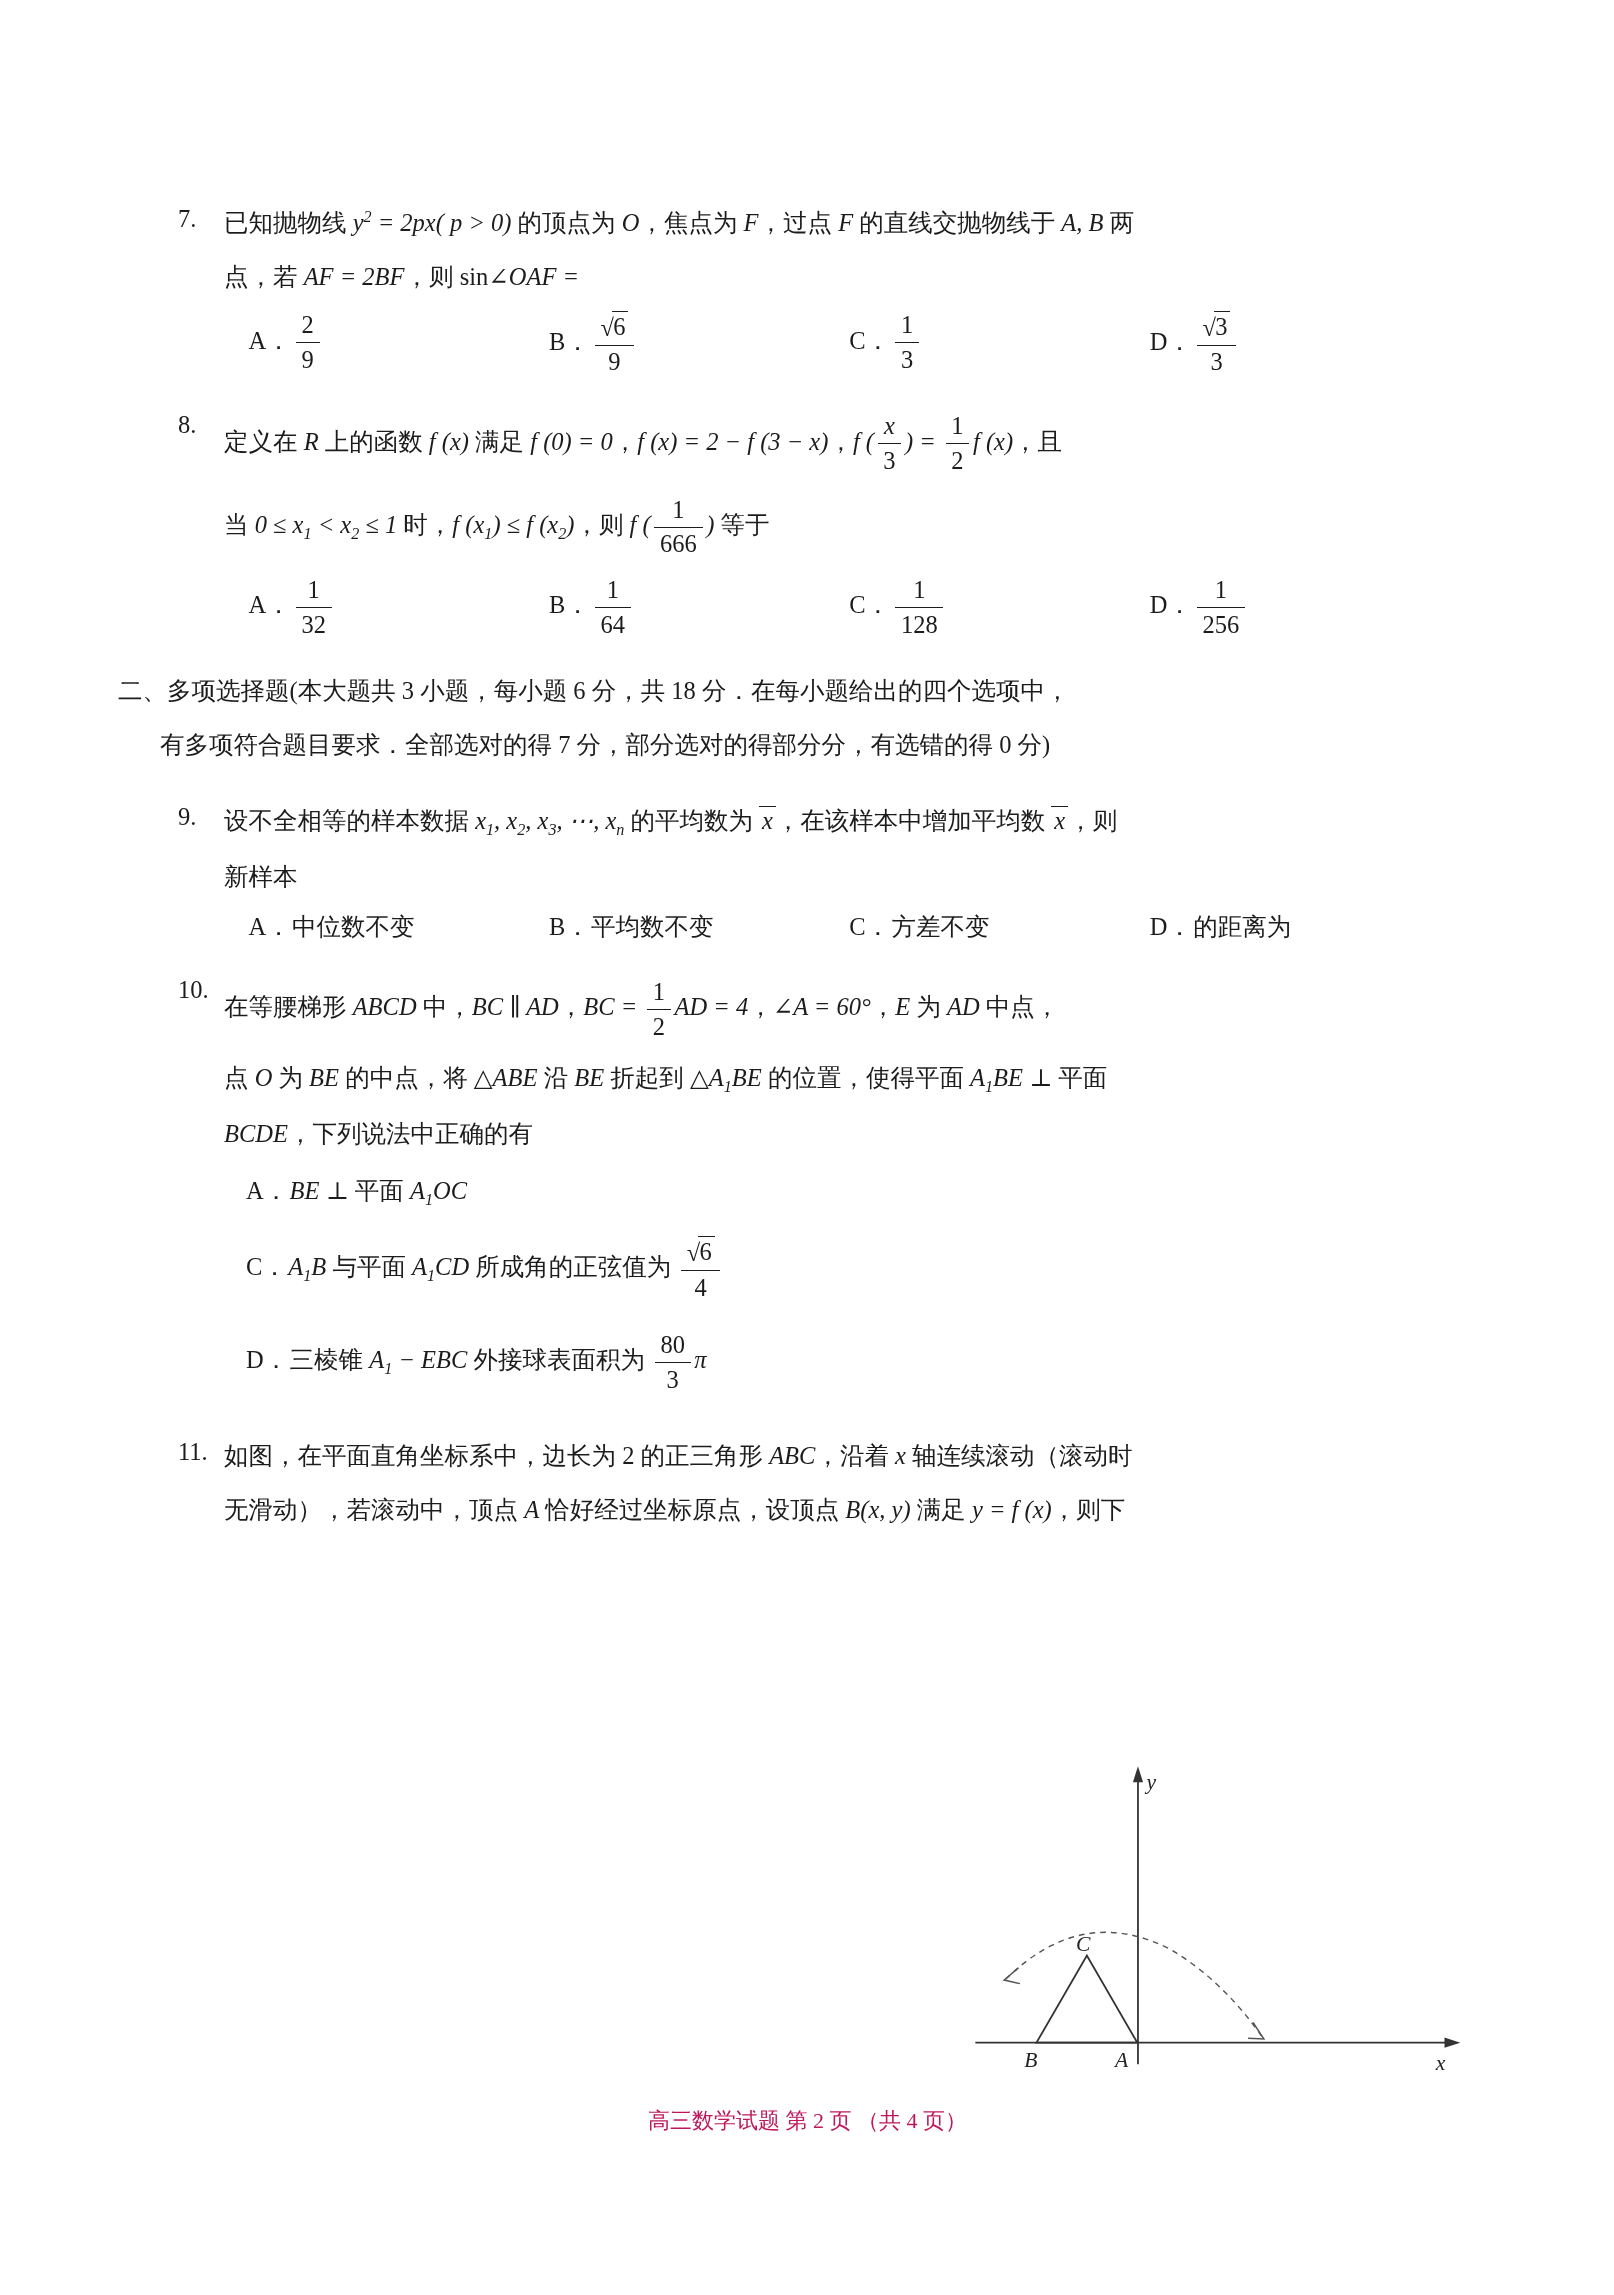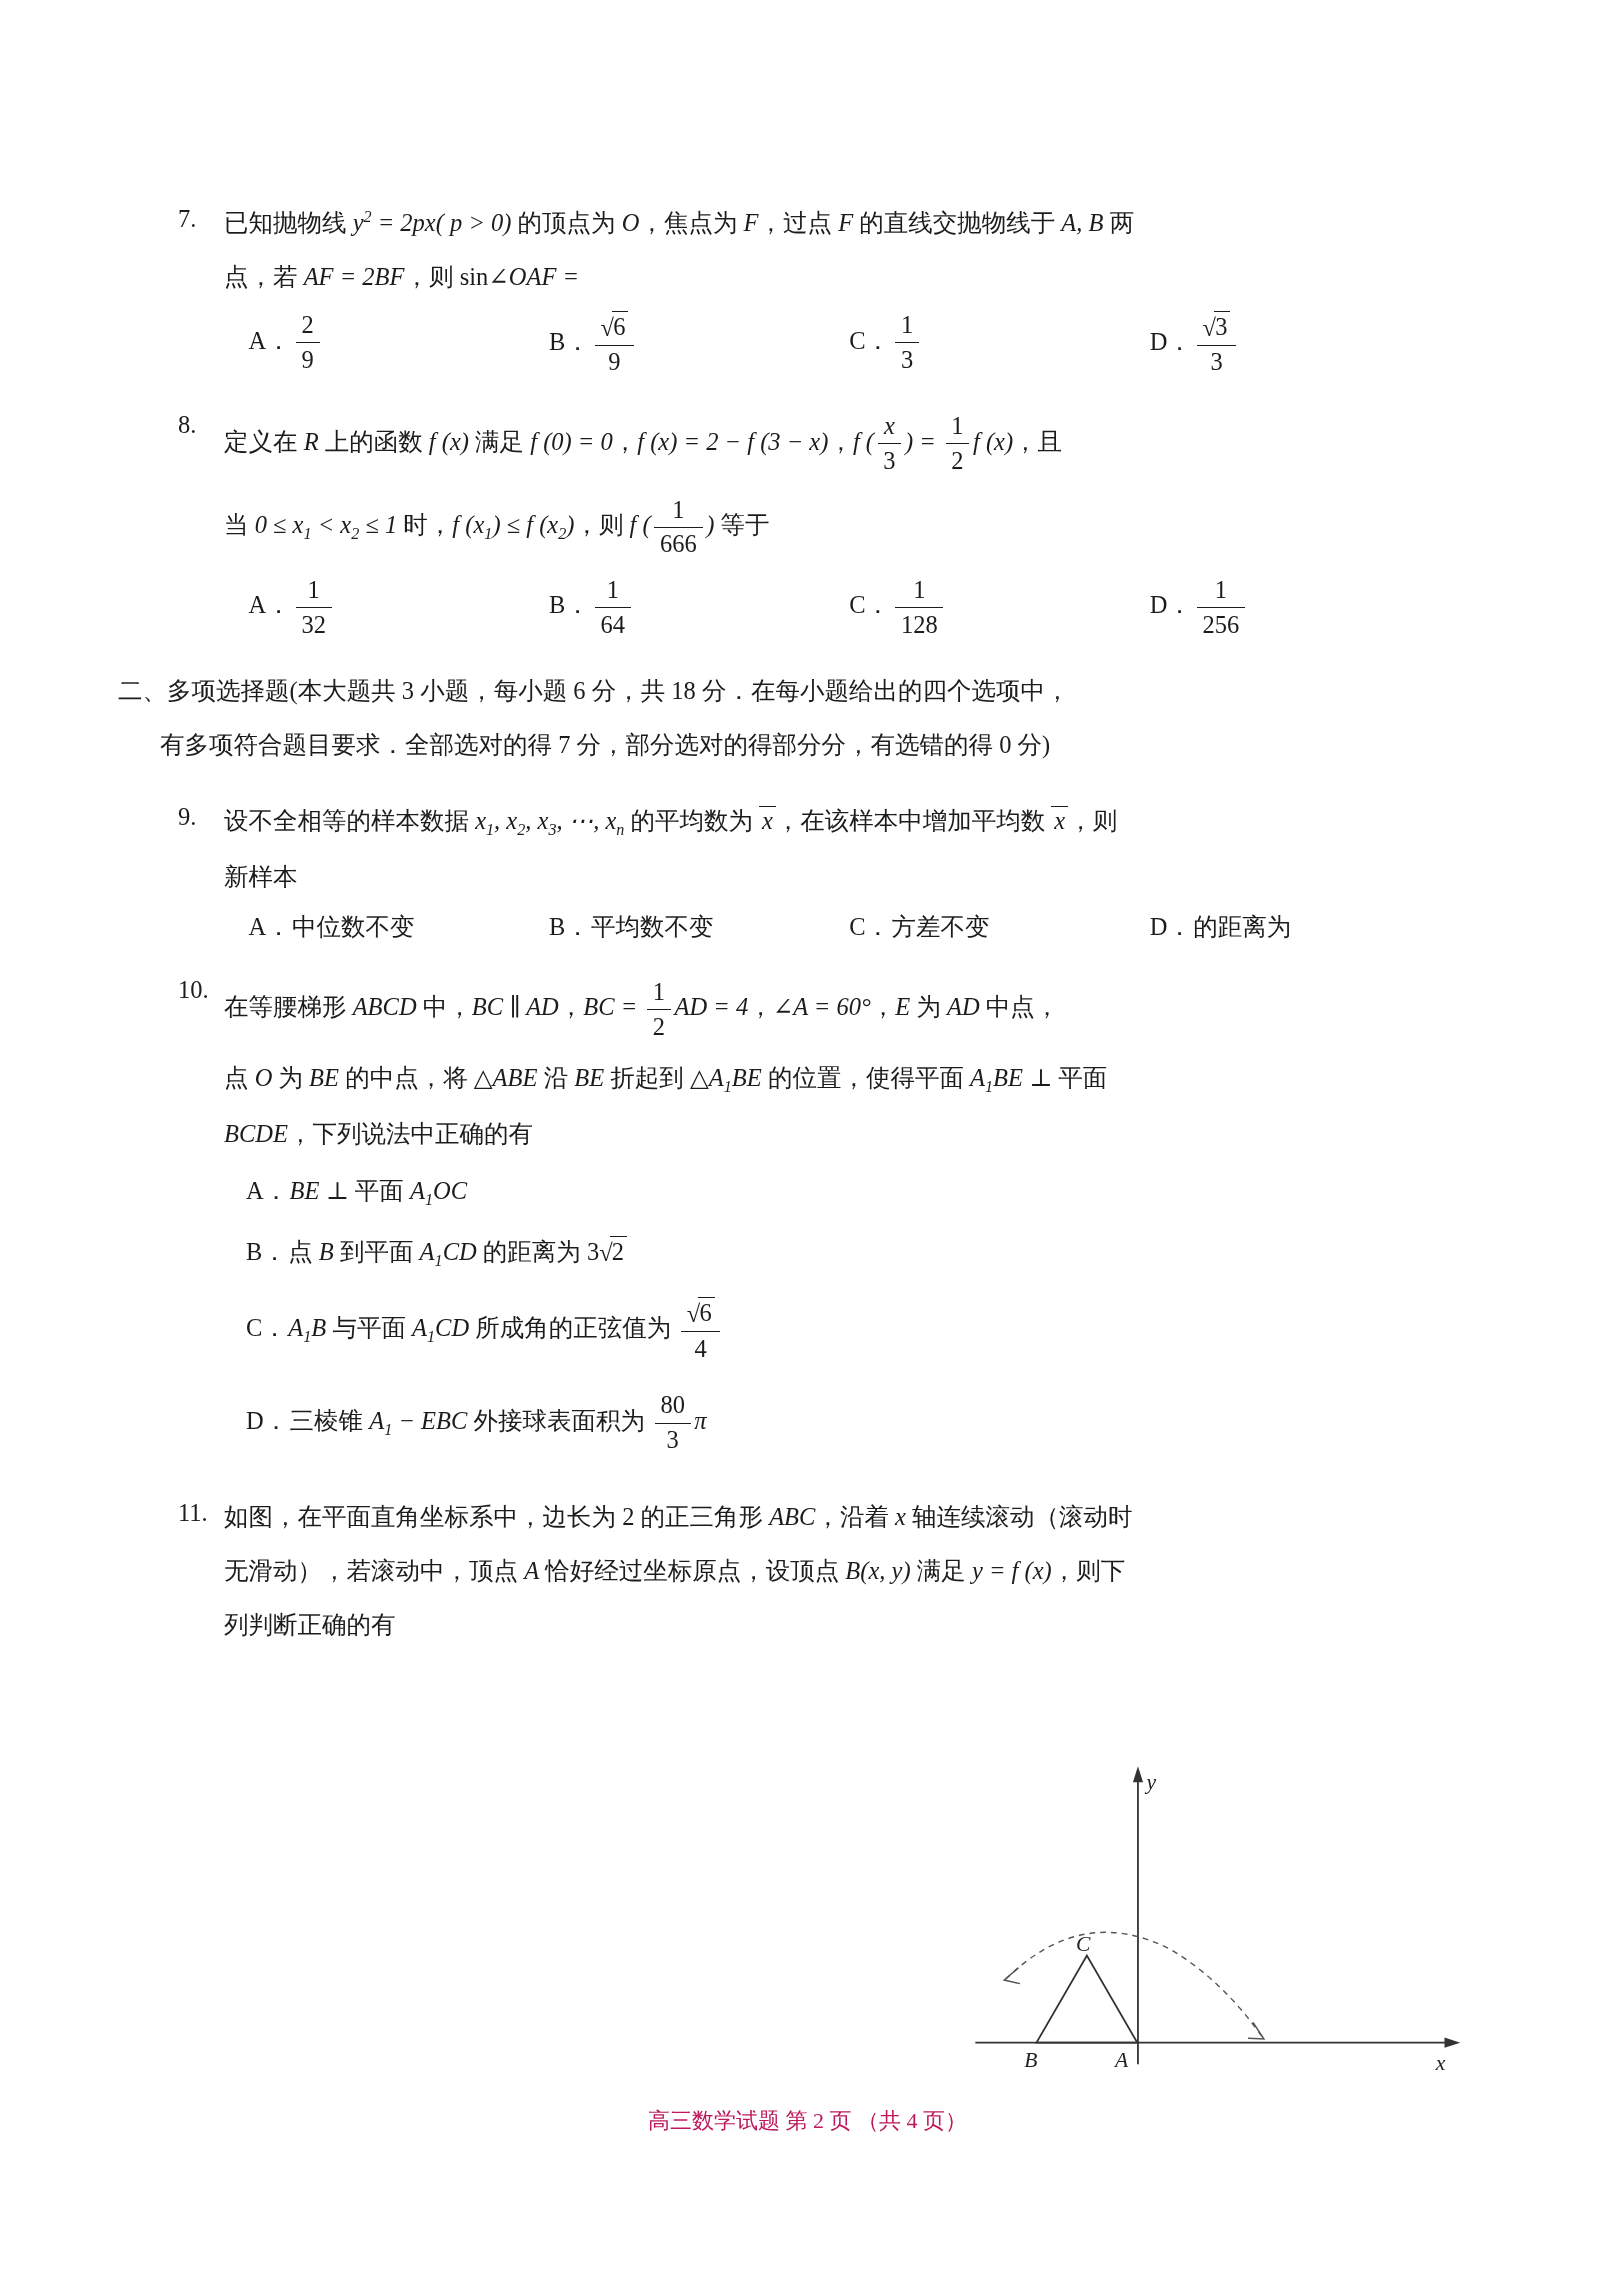--- a/index.html
+++ b/index.html
@@ -112,33 +112,31 @@
       <div class="block problem">
         <span class="num">10.</span>
         <div class="pbody">
           <div class="lines">
             <div class="line"><span class="txt">在等腰梯形 </span><span class="m">ABCD</span><span class="txt"> 中，</span><span class="m">BC ∥ AD</span><span class="txt">，</span><span class="m">BC = </span><span class="frac"><span class="num"><span class="txt">1</span></span><span class="den"><span class="txt">2</span></span></span><span class="m">AD = 4</span><span class="txt">，</span><span class="m">∠A = 60°</span><span class="txt">，</span><span class="m">E</span><span class="txt"> 为 </span><span class="m">AD</span><span class="txt"> 中点，</span></div>
             <div class="line"><span class="txt">点 </span><span class="m">O</span><span class="txt"> 为 </span><span class="m">BE</span><span class="txt"> 的中点，将 △</span><span class="m">ABE</span><span class="txt"> 沿 </span><span class="m">BE</span><span class="txt"> 折起到 △</span><span class="m">A<sub>1</sub></span><span class="m">BE</span><span class="txt"> 的位置，使得平面 </span><span class="m">A<sub>1</sub></span><span class="m">BE</span><span class="txt"> ⊥ 平面</span></div>
             <div class="line"><span class="m">BCDE</span><span class="txt">，下列说法中正确的有</span></div>
           </div>
           <div class="options col">
             <div class="option"><span class="olabel">A．</span><span class="ocontent"><span class="m">BE</span><span class="txt"> ⊥ 平面 </span><span class="m">A<sub>1</sub></span><span class="m">OC</span></span></div>
-            <div class="option"><span class="olabel">B．</span><span class="ocontent"><span class="txt">点 </span><span class="m">B</span><span class="txt"> 到平面 </span><span class="m">A<sub>1</sub></span><span class="m">CD</span><span class="txt"> 的距离为 3</span><span class="sqrt"><span class="rad">√</span><span class="rand"><span class="txt">2</span></span></span></span></div>
             <div class="option"><span class="olabel">C．</span><span class="ocontent"><span class="m">A<sub>1</sub></span><span class="m">B</span><span class="txt"> 与平面 </span><span class="m">A<sub>1</sub></span><span class="m">CD</span><span class="txt"> 所成角的正弦值为 </span><span class="frac"><span class="num"><span class="sqrt"><span class="rad">√</span><span class="rand"><span class="txt">6</span></span></span></span><span class="den"><span class="txt">4</span></span></span></span></div>
             <div class="option"><span class="olabel">D．</span><span class="ocontent"><span class="txt">三棱锥 </span><span class="m">A<sub>1</sub></span><span class="m"> − EBC</span><span class="txt"> 外接球表面积为 </span><span class="frac"><span class="num"><span class="txt">80</span></span><span class="den"><span class="txt">3</span></span></span><span class="m">π</span></span></div>
           </div>
         </div>
       </div>
       <div class="block problem">
         <span class="num">11.</span>
         <div class="pbody">
           <div class="lines">
             <div class="line"><span class="txt">如图，在平面直角坐标系中，边长为 2 的正三角形 </span><span class="m">ABC</span><span class="txt">，沿着 </span><span class="m">x</span><span class="txt"> 轴连续滚动（滚动时</span></div>
             <div class="line"><span class="txt">无滑动），若滚动中，顶点 </span><span class="m">A</span><span class="txt"> 恰好经过坐标原点，设顶点 </span><span class="m">B(x, y)</span><span class="txt"> 满足 </span><span class="m">y = f (x)</span><span class="txt">，则下</span></div>
-            <div class="line"><span class="txt">列判断正确的有</span></div>
           </div>
         </div>
       </div>
     </div>
 
   <svg class="figure" width="504" height="331" viewBox="0 0 700 460" style="font-size:34px">
 
     <line x1="10" y1="390" x2="668" y2="390" stroke="#333" stroke-width="2.5"></line>
     <polygon points="684,390 662,383 662,397" fill="#333"></polygon>
 

